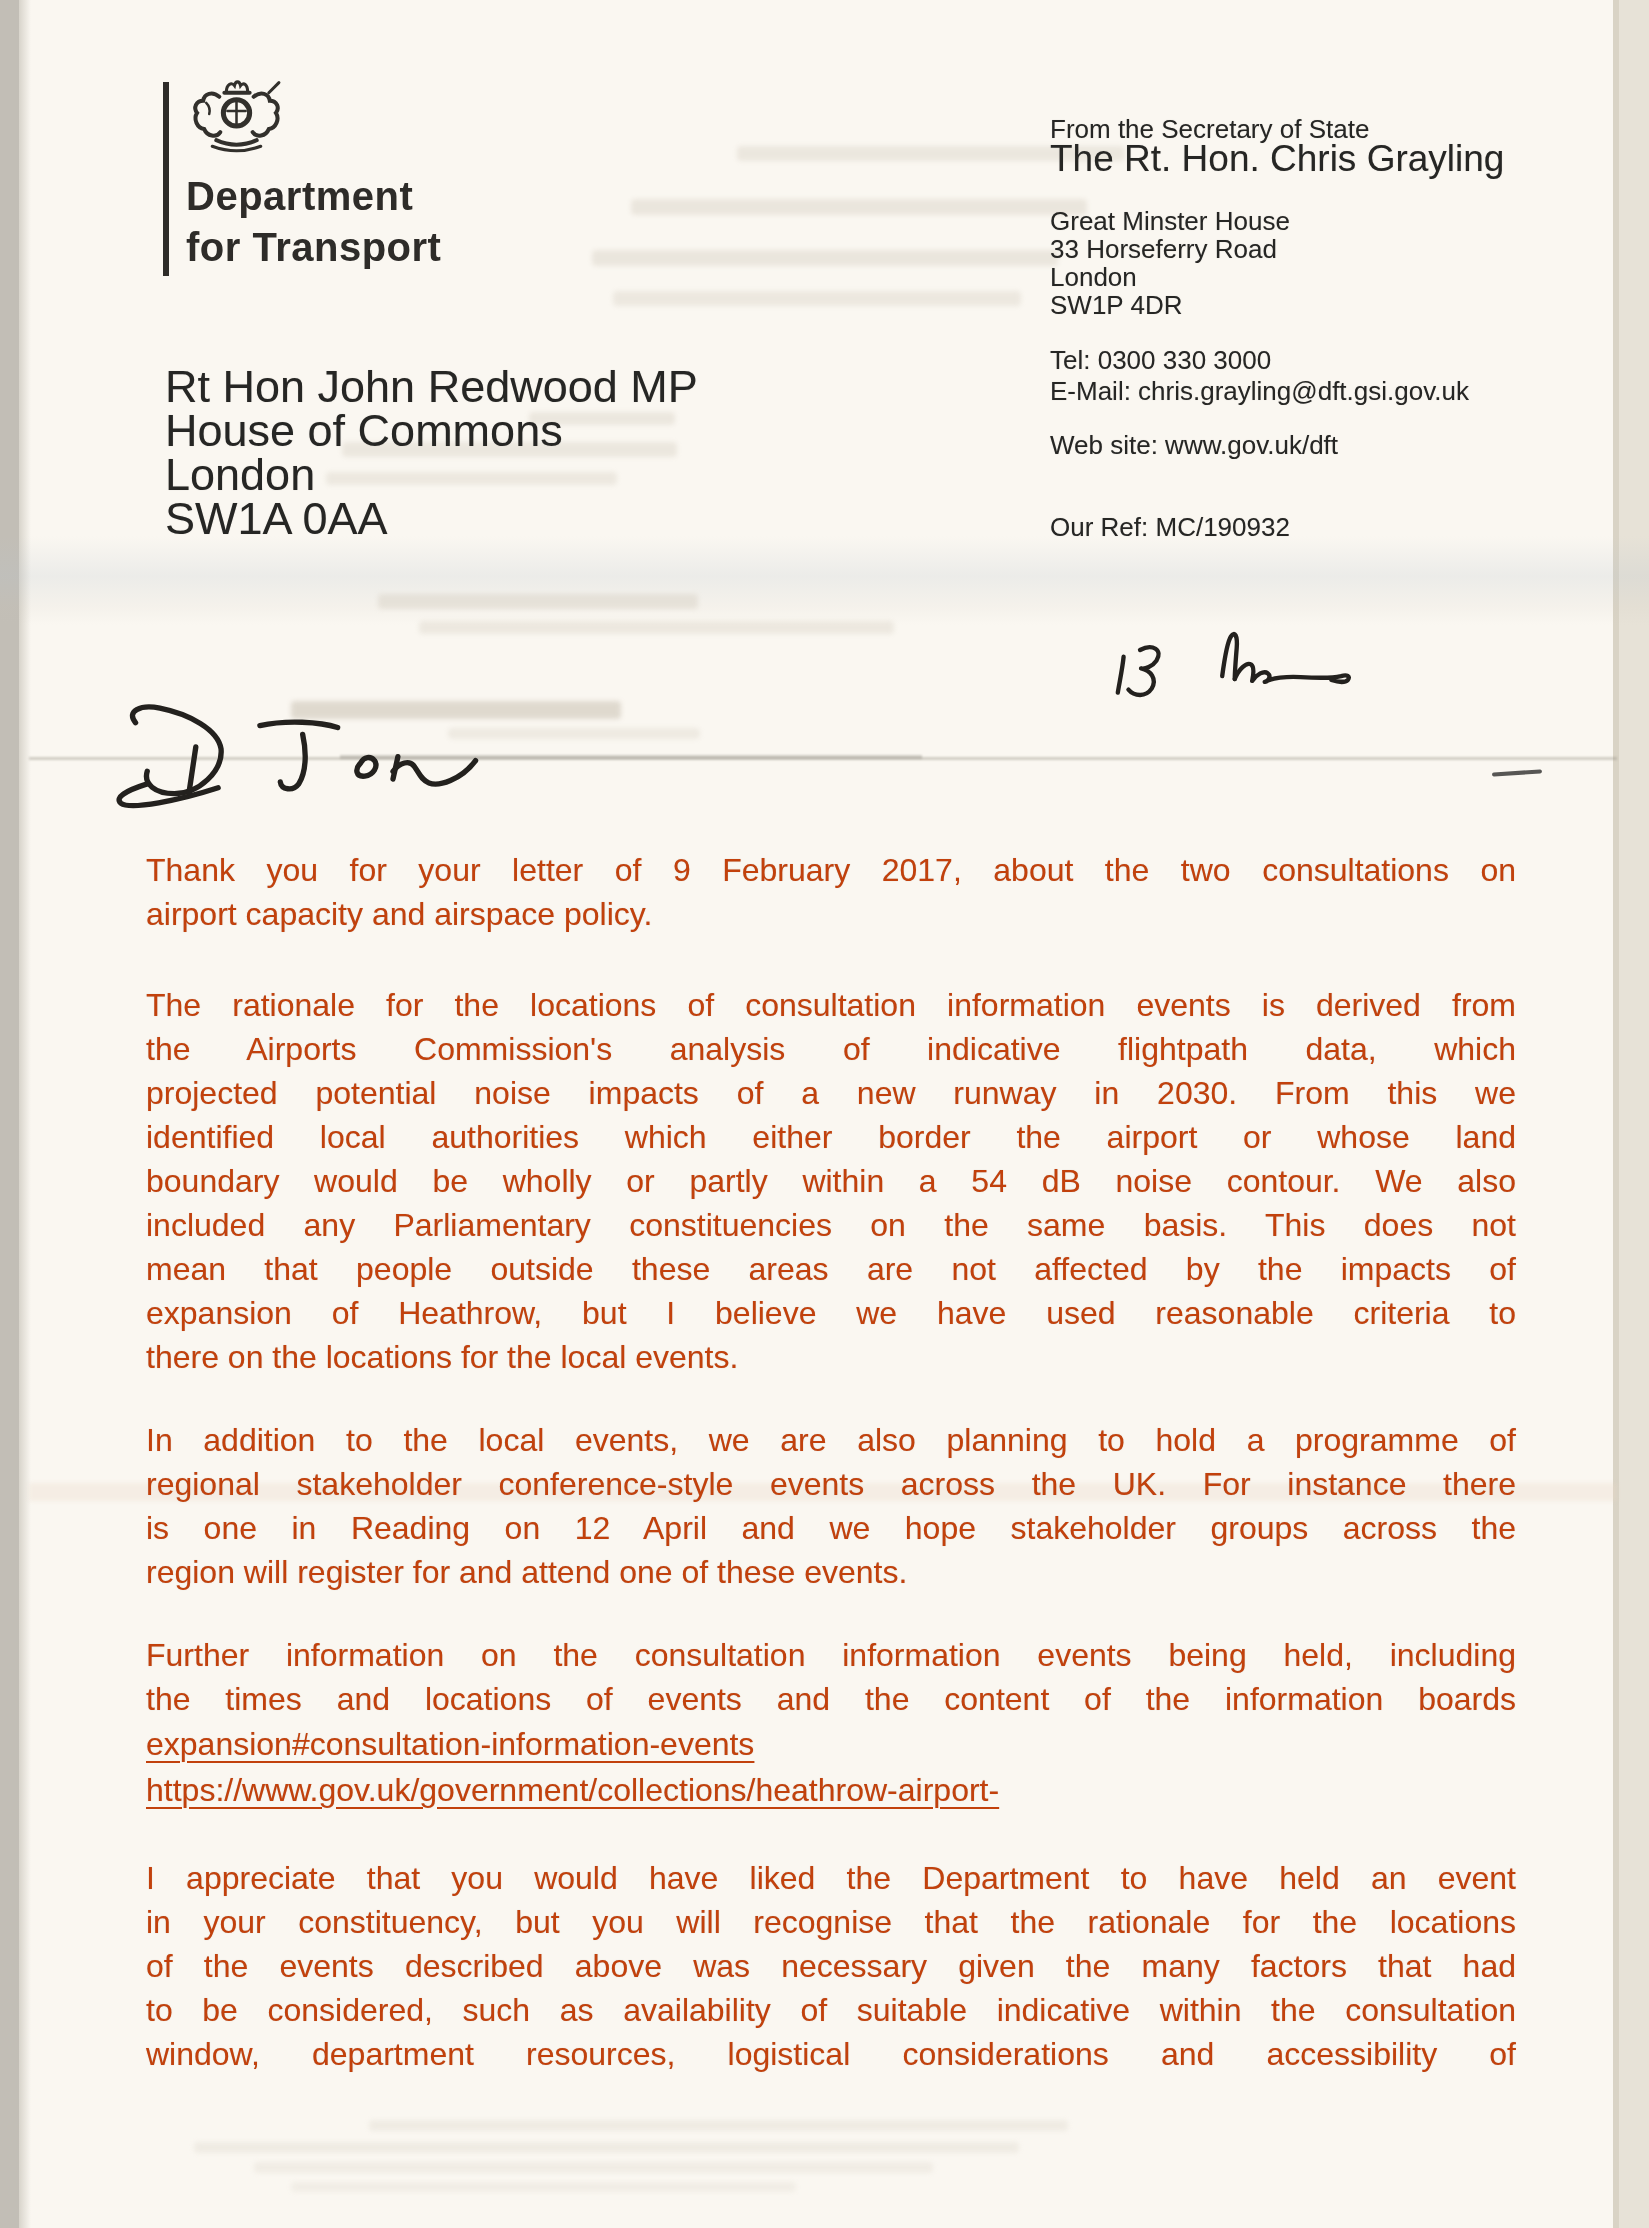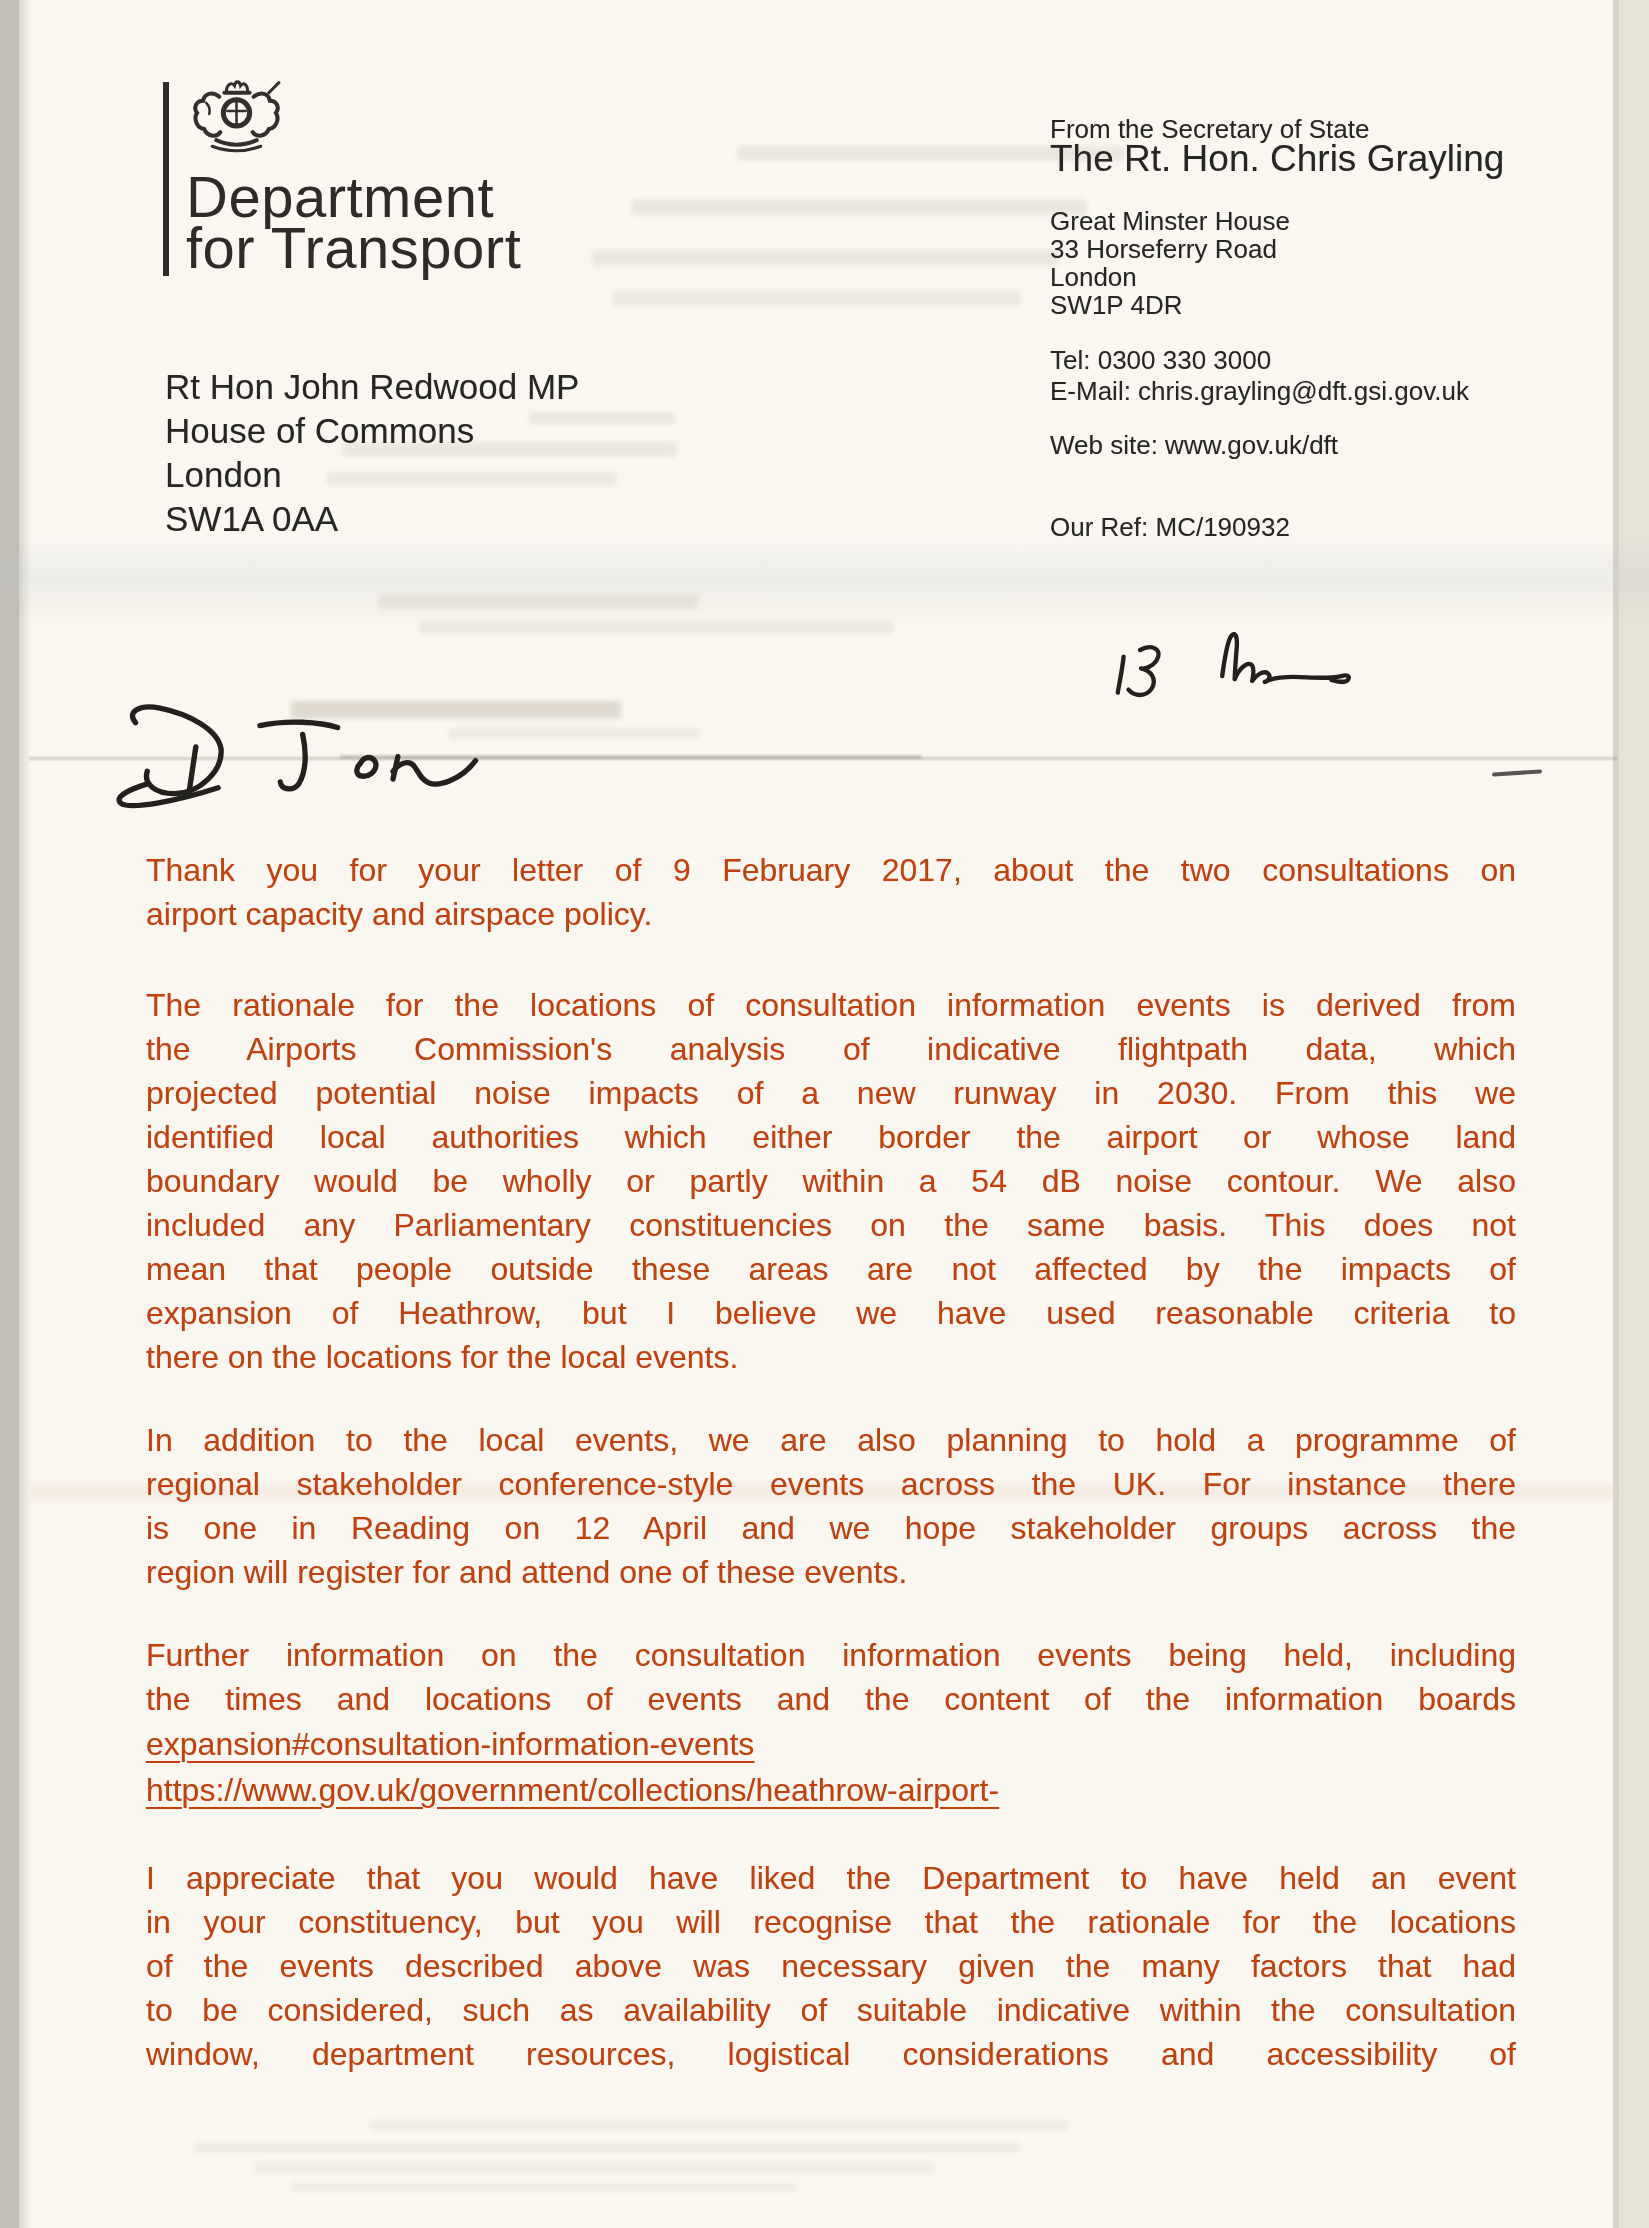--- a/index.html
+++ b/index.html
@@ -33,30 +33,30 @@
   .b9{left:419px;top:621px;width:475px;height:12.6px;opacity:.28;}
   .b10{left:291px;top:701px;width:330px;height:18.4px;opacity:.40;background:#b8ae9c;}
   .b11{left:448px;top:728px;width:252px;height:10.7px;opacity:.25;}
   .b12{left:369px;top:2120px;width:699px;height:10.7px;opacity:.22;}
   .b13{left:194px;top:2142px;width:825px;height:10.7px;opacity:.22;}
   .b14{left:254px;top:2162px;width:679px;height:10.7px;opacity:.20;}
   .b15{left:291px;top:2182px;width:505px;height:9.7px;opacity:.18;}
   
   .logo-bar{position:absolute;left:163px;top:82px;width:5.8px;height:194px;background:#2e2c29;}
   .crest{position:absolute;left:186px;top:78px;width:101px;height:82px;}
-  .logo-text{position:absolute;left:186px;top:171px;font-size:58px;line-height:51px;font-weight:400;letter-spacing:0.5px;color:#2e2c29;}
+  .logo-text{position:absolute;left:186px;top:171px;font-size:40px;line-height:51px;font-weight:700;letter-spacing:0.5px;color:#2e2c29;}
   
   .s-from{position:absolute;left:1050px;top:115px;font-size:26px;line-height:29px;}
   .s-name{font-size:37px;font-weight:normal;}
   .s-addr{position:absolute;left:1050px;top:207px;font-size:26px;line-height:28px;}
   .s-tel {position:absolute;left:1050px;top:345px;font-size:26px;line-height:31px;}
   .s-web {position:absolute;left:1050px;top:430px;font-size:26px;}
   .s-ref {position:absolute;left:1050px;top:512px;font-size:26px;}
   
-  .recipient{position:absolute;left:165px;top:365px;font-size:35px;line-height:44px;}
+  .recipient{position:absolute;left:165px;top:365px;font-size:45px;line-height:44px;}
   
   .hw{position:absolute;}
   .hw-date{left:1097px;top:621px;width:291px;height:87px;}
   .hw-greet{left:87px;top:679px;width:408px;height:136px;}
   .pen-dash{position:absolute;left:1492px;top:771px;width:50px;height:3.9px;background:#3a3a38;transform:rotate(-4deg);opacity:.85;border-radius:1.9px;}
   
   .bodytext{position:absolute;left:146px;top:848px;width:1370px;font-size:32px;color:#c2410c;}
   .bodytext .para{margin:0 0 39px 0;}
   .bodytext .para.p1{margin-bottom:47px;}
   .ln{line-height:44px;text-align:justify;}

